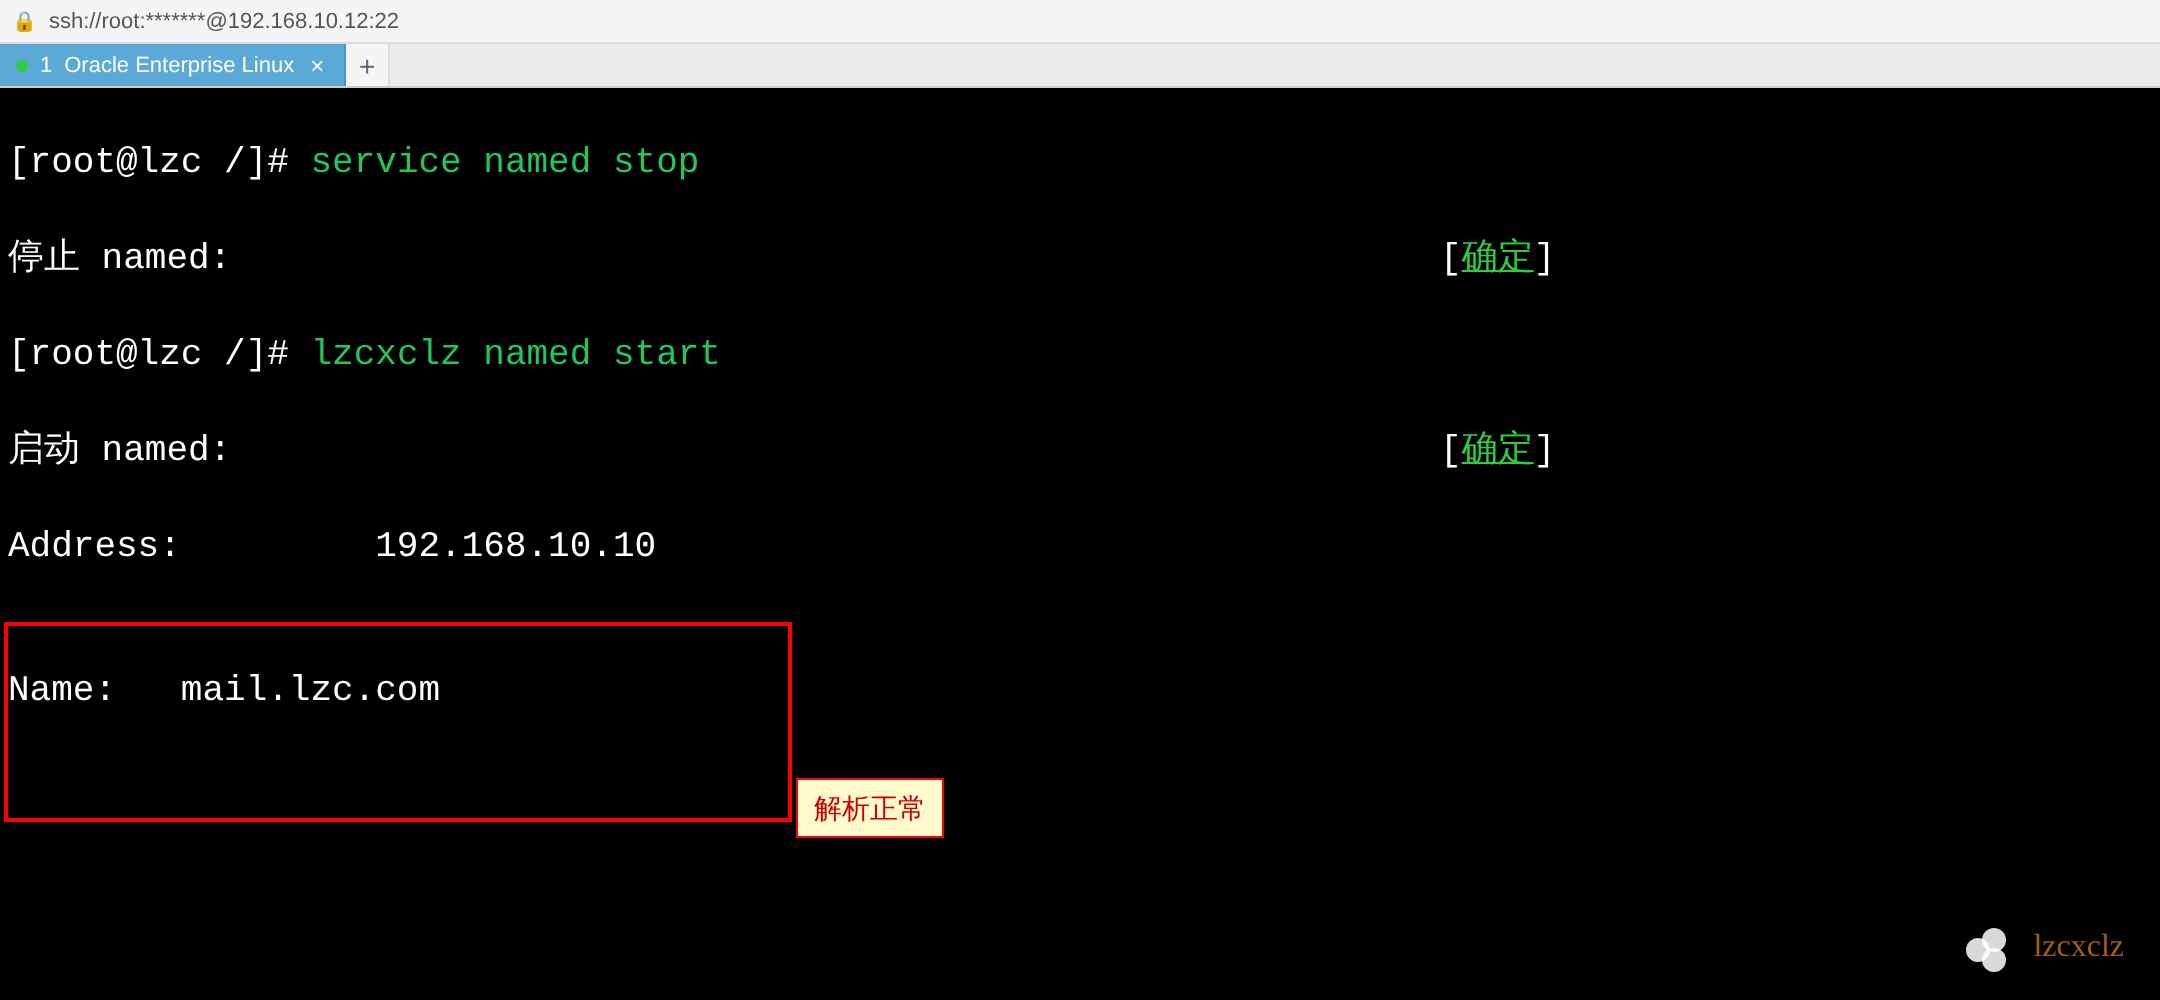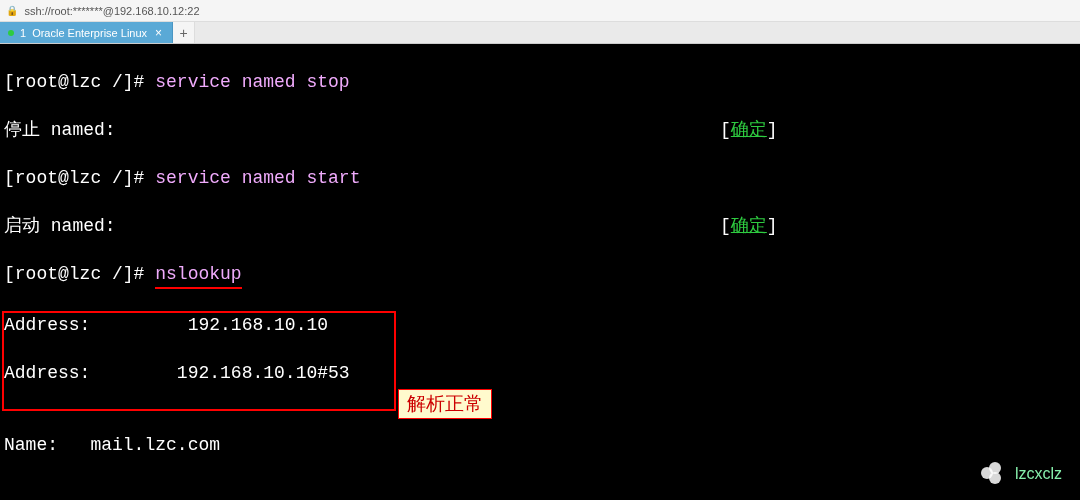--- a/index.html
+++ b/index.html
@@ -74,52 +74,52 @@
       padding: 2px 4px;
       height: calc(100% - 44px);
       position: relative;
       font-family: "Consolas", "SimSun", "Courier New", monospace;
       white-space: pre;
     }
     .terminal-line {
       display: block;
     }
     .prompt { color: #fff; }
-    .cmd { color: #f0abfc; }
+    .cmd { color: #22c55e; }
     .underline-red {
       border-bottom: 2px solid #ff0000;
       display: inline-block;
       padding-bottom: 1px;
     }
     .status-ok { color: #2ecc40; text-decoration: underline; }
     .status-bracket { color: #fff; }
     .red-box {
       position: absolute;
       border: 2px solid #ff0000;
       pointer-events: none;
     }
     .annotation {
       position: absolute;
       background: #fffacd;
       border: 1px solid #ff0000;
       color: #cc0000;
-      font-size: 19px;
+      font-size: 14px;
       padding: 2px 8px;
       font-family: "SimSun", sans-serif;
     }
     .watermark {
       position: absolute;
       right: 18px;
       bottom: 14px;
       display: flex;
-      align-items: flex-start;
+      align-items: flex-end;
       gap: 8px;
-      color: #86efac;
+      color: #a16207;
       font-size: 16px;
-      font-family: Liberation Sans, sans-serif;
+      font-family: Liberation Serif, serif;
     }
     .wm-icon {
       width: 26px;
       height: 22px;
       position: relative;
     }
     .wm-circle {
       position: absolute;
       width: 12px;
       height: 12px;
@@ -149,25 +149,23 @@
     <span class="tab-close">×</span>
   </div>
   <div class="new-tab">
     <span>+</span>
   </div>
 </div>
 
 <div class="terminal">
 <span class="terminal-line"><span class="prompt">[root@lzc /]# </span><span class="cmd">service named stop</span></span>
 <span class="terminal-line"><span>停止 named:</span><span class="status-span" style="left:720px;"><span class="status-bracket">[</span><span class="status-ok">确定</span><span class="status-bracket">]</span></span></span>
-<span class="terminal-line"><span class="prompt">[root@lzc /]# </span><span class="cmd">service named start</span></span>
+<span class="terminal-line"><span class="prompt">[root@lzc /]# </span><span class="cmd">lzcxclz named start</span></span>
 <span class="terminal-line"><span>启动 named:</span><span class="status-span" style="left:720px;"><span class="status-bracket">[</span><span class="status-ok">确定</span><span class="status-bracket">]</span></span></span>
-<span class="terminal-line"><span class="prompt">[root@lzc /]# </span><span class="cmd underline-red">nslookup</span></span>
 <span class="terminal-line">Address:         192.168.10.10</span>
-<span class="terminal-line">Address:        192.168.10.10#53</span>
 <span class="terminal-line"></span>
 <span class="terminal-line">Name:   mail.lzc.com</span>
 
 
 
 
 
 <span class="terminal-line"></span>
 
 

